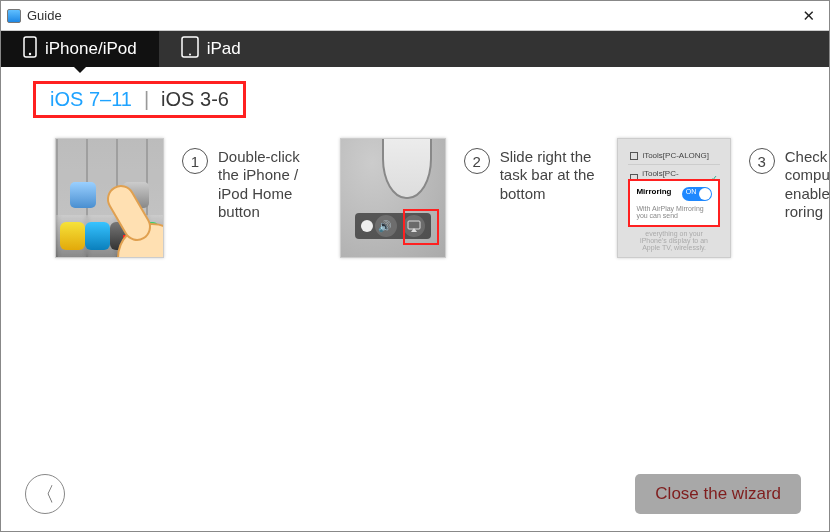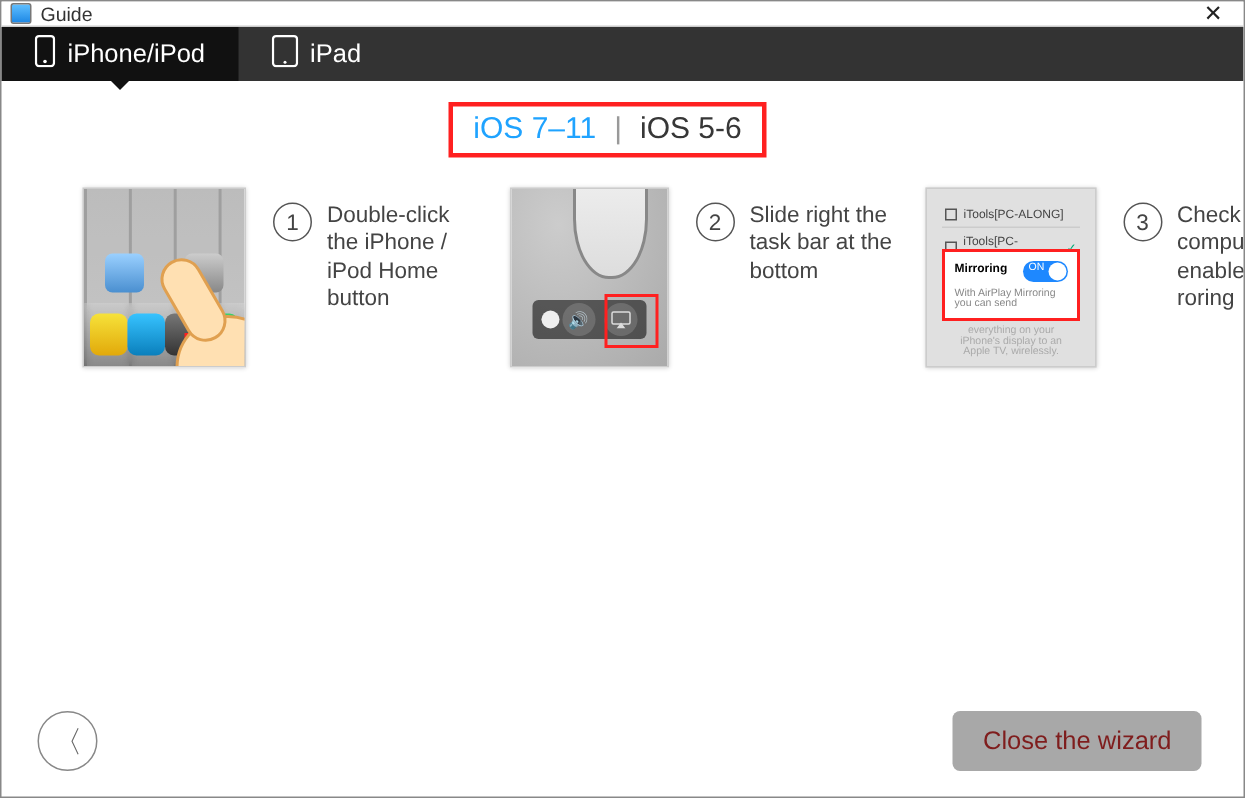--- a/index.html
+++ b/index.html
@@ -5,21 +5,21 @@
   * { margin: 0; padding: 0; box-sizing: border-box; }
   body {
     font-family: -apple-system, "Segoe UI", Arial, sans-serif;
     background: #fff;
     width: 830px; height: 532px;
     overflow: hidden;
     border: 1px solid #888;
     display: flex; flex-direction: column;
   }
   .titlebar {
-    height: 17px; display: flex; align-items: center;
+    height: 30px; display: flex; align-items: center;
     justify-content: space-between;
     padding: 0 8px 0 6px;
     border-bottom: 1px solid #ccc;
     background: #fff;
   }
   .titlebar .left { display: flex; align-items: center; gap: 6px; font-size: 13px; color: #333; }
   .titlebar .appicon { width: 14px; height: 14px;
     background: linear-gradient(#5fbfff,#1e88e5); border: 1px solid #777; border-radius: 2px;}
   .titlebar .close { font-size: 15px; color: #222; padding: 2px 6px; cursor: default;}
   .tabsbar {
@@ -30,21 +30,21 @@
     color: #fff; font-size: 17px; cursor: default; position: relative;
   }
   .devtab.active { background: #111111; justify-content: center; }
   .devtab.active::after{
     content:""; position:absolute; bottom:-6px; left:50%; transform:translateX(-50%);
     border-left:6px solid transparent; border-right:6px solid transparent;
     border-top:6px solid #111111;
   }
   .devtab .dev-icon { display:inline-block; }
   .topright {
-    display:flex; justify-content:center; padding:14px 20px 0 0;
+    display:flex; justify-content:flex-start; padding:14px 20px 0 0;margin-left:32px;
   }
   .iosbox {
     border: 3px solid #ff2020; padding: 4px 14px;
     display:flex; align-items:center; gap:12px;
     font-size: 20px;
   }
   .ios-active { color:#1fa3ff; }
   .ios-sep { color:#999; }
   .ios-inactive { color:#373737; }
   .content {
@@ -181,21 +181,21 @@
         </svg>
     </span>
     <span>iPad</span>
   </div>
 </div>
 
 <div class="topright">
   <div class="iosbox">
     <span class="ios-active">iOS 7–11</span>
     <span class="ios-sep">|</span>
-    <span class="ios-inactive">iOS 5-6</span>
+    <span class="ios-inactive">iOS 3-6</span>
   </div>
 </div>
 
 <div class="content">
 
   <div class="stepcol">
     <div class="thumb">
       <div class="phone-bg"></div>
       <div class="elrow">
         <div class="appicn small" style="background:linear-gradient(#9ad0ff,#4a8fd0)"></div>

